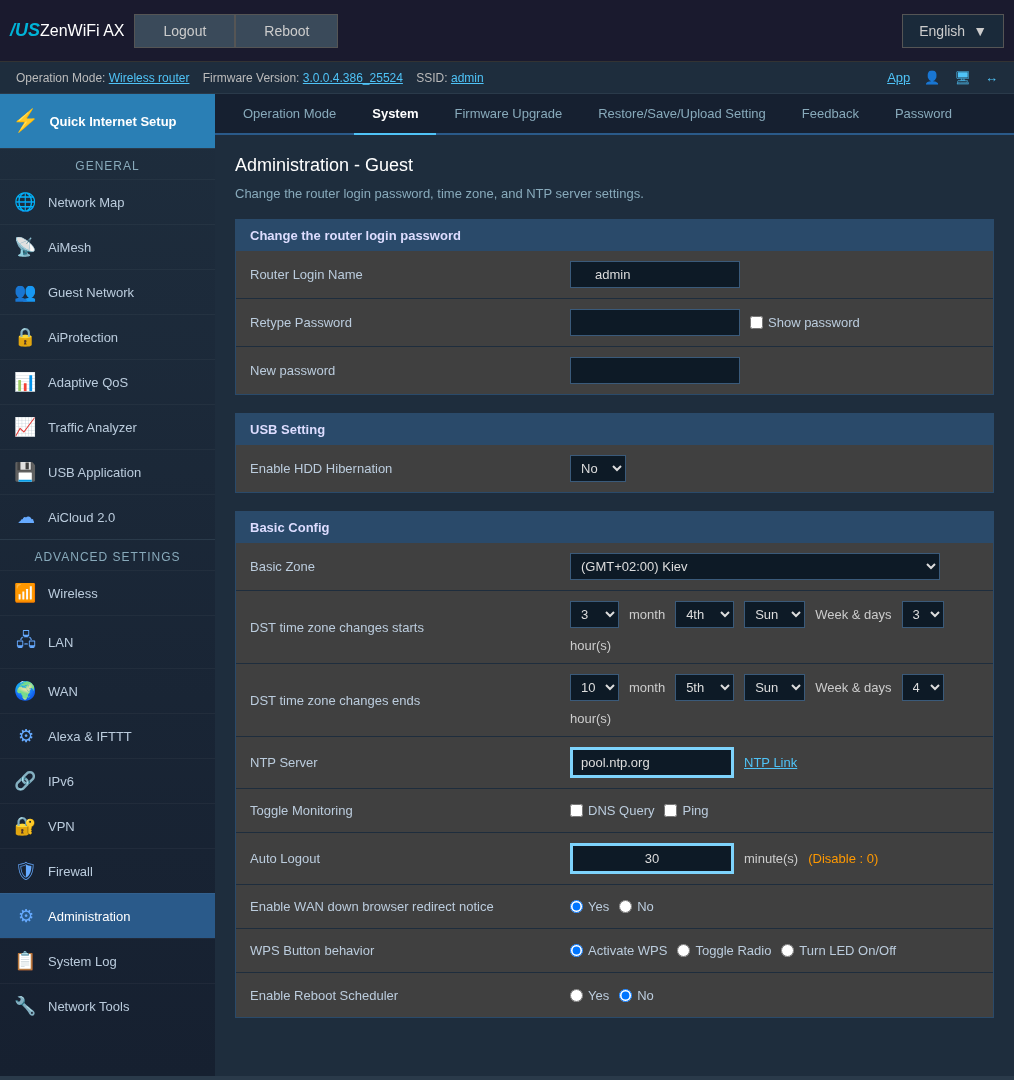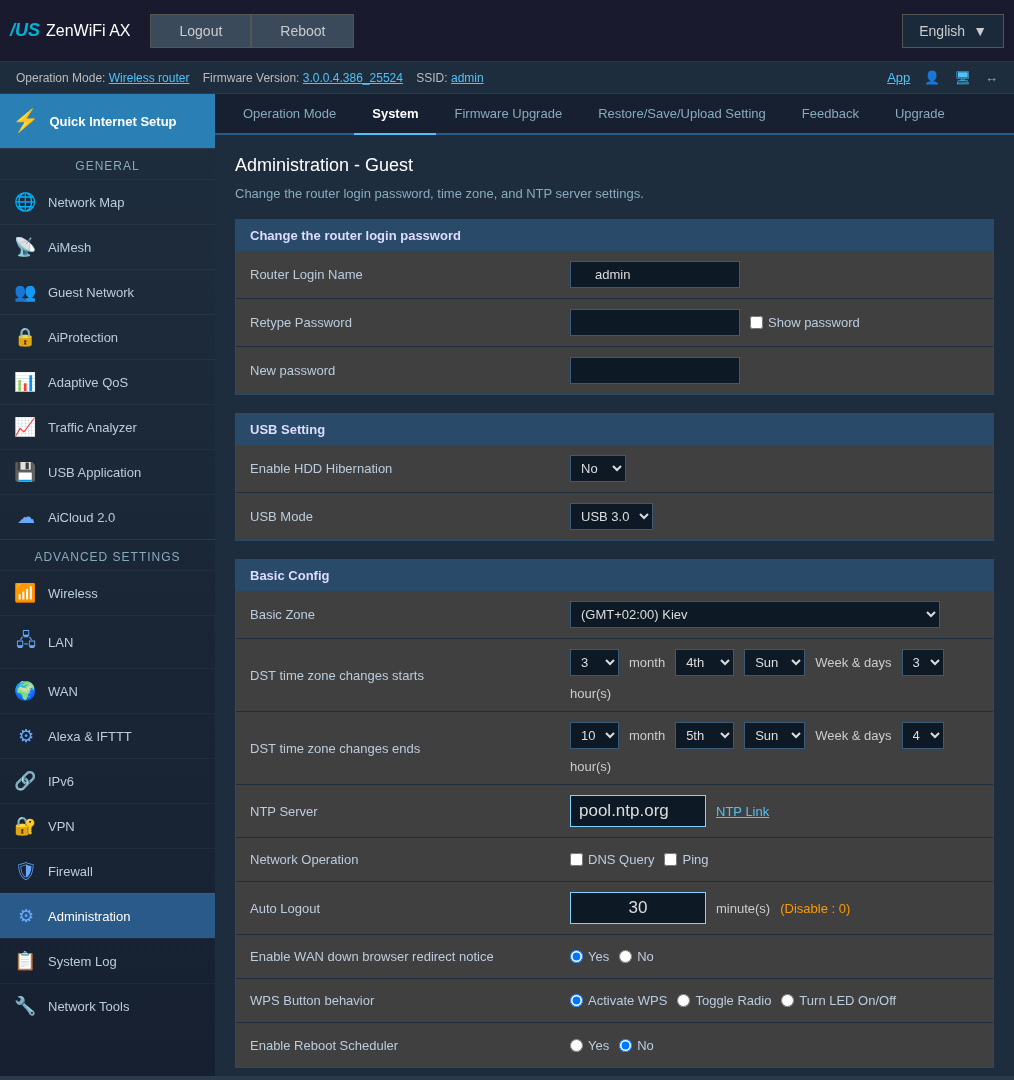--- a/index.html
+++ b/index.html
@@ -1,20 +1,20 @@
 <!DOCTYPE html>
 <html><head>
   <meta charset="utf-8">
   <style>
     * { box-sizing: border-box; margin: 0; padding: 0; }
     body { font-family: Arial, sans-serif; font-size: 13px; background: #2a3a4a; color: #ccc; width: 1014px; }
 
     
     .header { background: #1a1a2e; display: flex; align-items: center; height: 62px; padding: 0 10px; border-bottom: 1px solid #333; }
-    .logo { display: flex; align-items: center; gap: 6px; margin-right: 20px; }
+    .logo { display: flex; align-items: center; margin-right: 10px; }
     .logo-asus { color: #00b4d8; font-weight: bold; font-size: 18px; font-style: italic; }
     .logo-model { color: #fff; font-size: 16px; }
     .header-btns { display: flex; gap: 0; }
     .header-btn { background: #3a4a5a; border: 1px solid #555; color: #ccc; padding: 8px 28px; cursor: pointer; font-size: 14px; }
     .header-spacer { flex: 1; }
     .lang-btn { background: #1a2a3a; border: 1px solid #555; color: #ccc; padding: 8px 16px; display: flex; align-items: center; gap: 8px; cursor: pointer; font-size: 14px; }
 
     
     .info-bar { background: #1e2d3d; padding: 8px 16px; display: flex; align-items: center; justify-content: space-between; border-bottom: 1px solid #2a3a4a; }
     .info-bar-left { font-size: 12px; color: #bbb; }
@@ -52,21 +52,21 @@
     
     .section { margin-bottom: 18px; border: 1px solid #2a4a6a; }
     .section-header { background: #2a4a6a; color: #ddf; font-size: 13px; font-weight: bold; padding: 8px 14px; }
     .section-body { background: #404040; }
     .field-row { display: flex; align-items: center; padding: 10px 14px; border-bottom: 1px solid #1e2d3d; min-height: 44px; }
     .field-row:last-child { border-bottom: none; }
     .field-label { width: 320px; color: #bcd; flex-shrink: 0; }
     .field-value { flex: 1; display: flex; align-items: center; gap: 10px; flex-wrap: wrap; }
 
     input[type="text"], input[type="password"] {
-      background: #0d1a26; border: 1px solid #7dd3fc; color: #ddd; padding: 5px 8px; font-size: 17px; width: 136px;
+      background: #0d1a26; border: 3px solid #7dd3fc; color: #ddd; padding: 5px 8px; font-size: 13px; width: 164px;
     }
 
     select {
       background: #0d1a26; border: 1px solid #3a5a7a; color: #ddd; padding: 4px 6px; font-size: 13px;
     }
 
     input[type="checkbox"] { cursor: pointer; }
     input[type="radio"] { cursor: pointer; }
 
     .radio-label, .check-label { color: #bcd; display: flex; align-items: center; gap: 5px; cursor: pointer; }
@@ -209,21 +209,21 @@
   </div>
 
   <div class="main">
 
     <div class="tab-nav">
       <div class="tab">Operation Mode</div>
       <div class="tab active">System</div>
       <div class="tab">Firmware Upgrade</div>
       <div class="tab">Restore/Save/Upload Setting</div>
       <div class="tab">Feedback</div>
-      <div class="tab">Upgrade</div>
+      <div class="tab">Password</div>
     </div>
 
     <div class="content">
       <div class="page-title">Administration - Guest</div>
       <div class="page-desc">Change the router login password, time zone, and NTP server settings.</div>
 
       <div class="section">
         <div class="section-header">Change the router login password</div>
         <div class="section-body">
           <div class="field-row">
@@ -256,29 +256,20 @@
         <div class="section-body">
           <div class="field-row">
             <div class="field-label">Enable HDD Hibernation</div>
             <div class="field-value">
               <select>
                 <option>No</option>
                 <option>Yes</option>
               </select>
             </div>
           </div>
-          <div class="field-row">
-            <div class="field-label">USB Mode</div>
-            <div class="field-value">
-              <select>
-                <option>USB 2.0</option>
-                <option selected="">USB 3.0</option>
-              </select>
-            </div>
-          </div>
         </div>
       </div>
 
       <div class="section">
         <div class="section-header">Basic Config</div>
         <div class="section-body">
 
           <div class="field-row">
             <div class="field-label">Basic Zone</div>
             <div class="field-value">
@@ -332,21 +323,21 @@
 
           <div class="field-row">
             <div class="field-label">NTP Server</div>
             <div class="field-value">
               <input type="text" class="ntp-input" value="pool.ntp.org" style="">
               <span class="link-green">NTP Link</span>
             </div>
           </div>
 
           <div class="field-row">
-            <div class="field-label">Network Operation</div>
+            <div class="field-label">Toggle Monitoring</div>
             <div class="field-value">
               <label class="check-label">
                 <input type="checkbox" style="">
                 <span>DNS Query</span>
               </label>
               <label class="check-label">
                 <input type="checkbox" style="">
                 <span>Ping</span>
               </label>
             </div>

